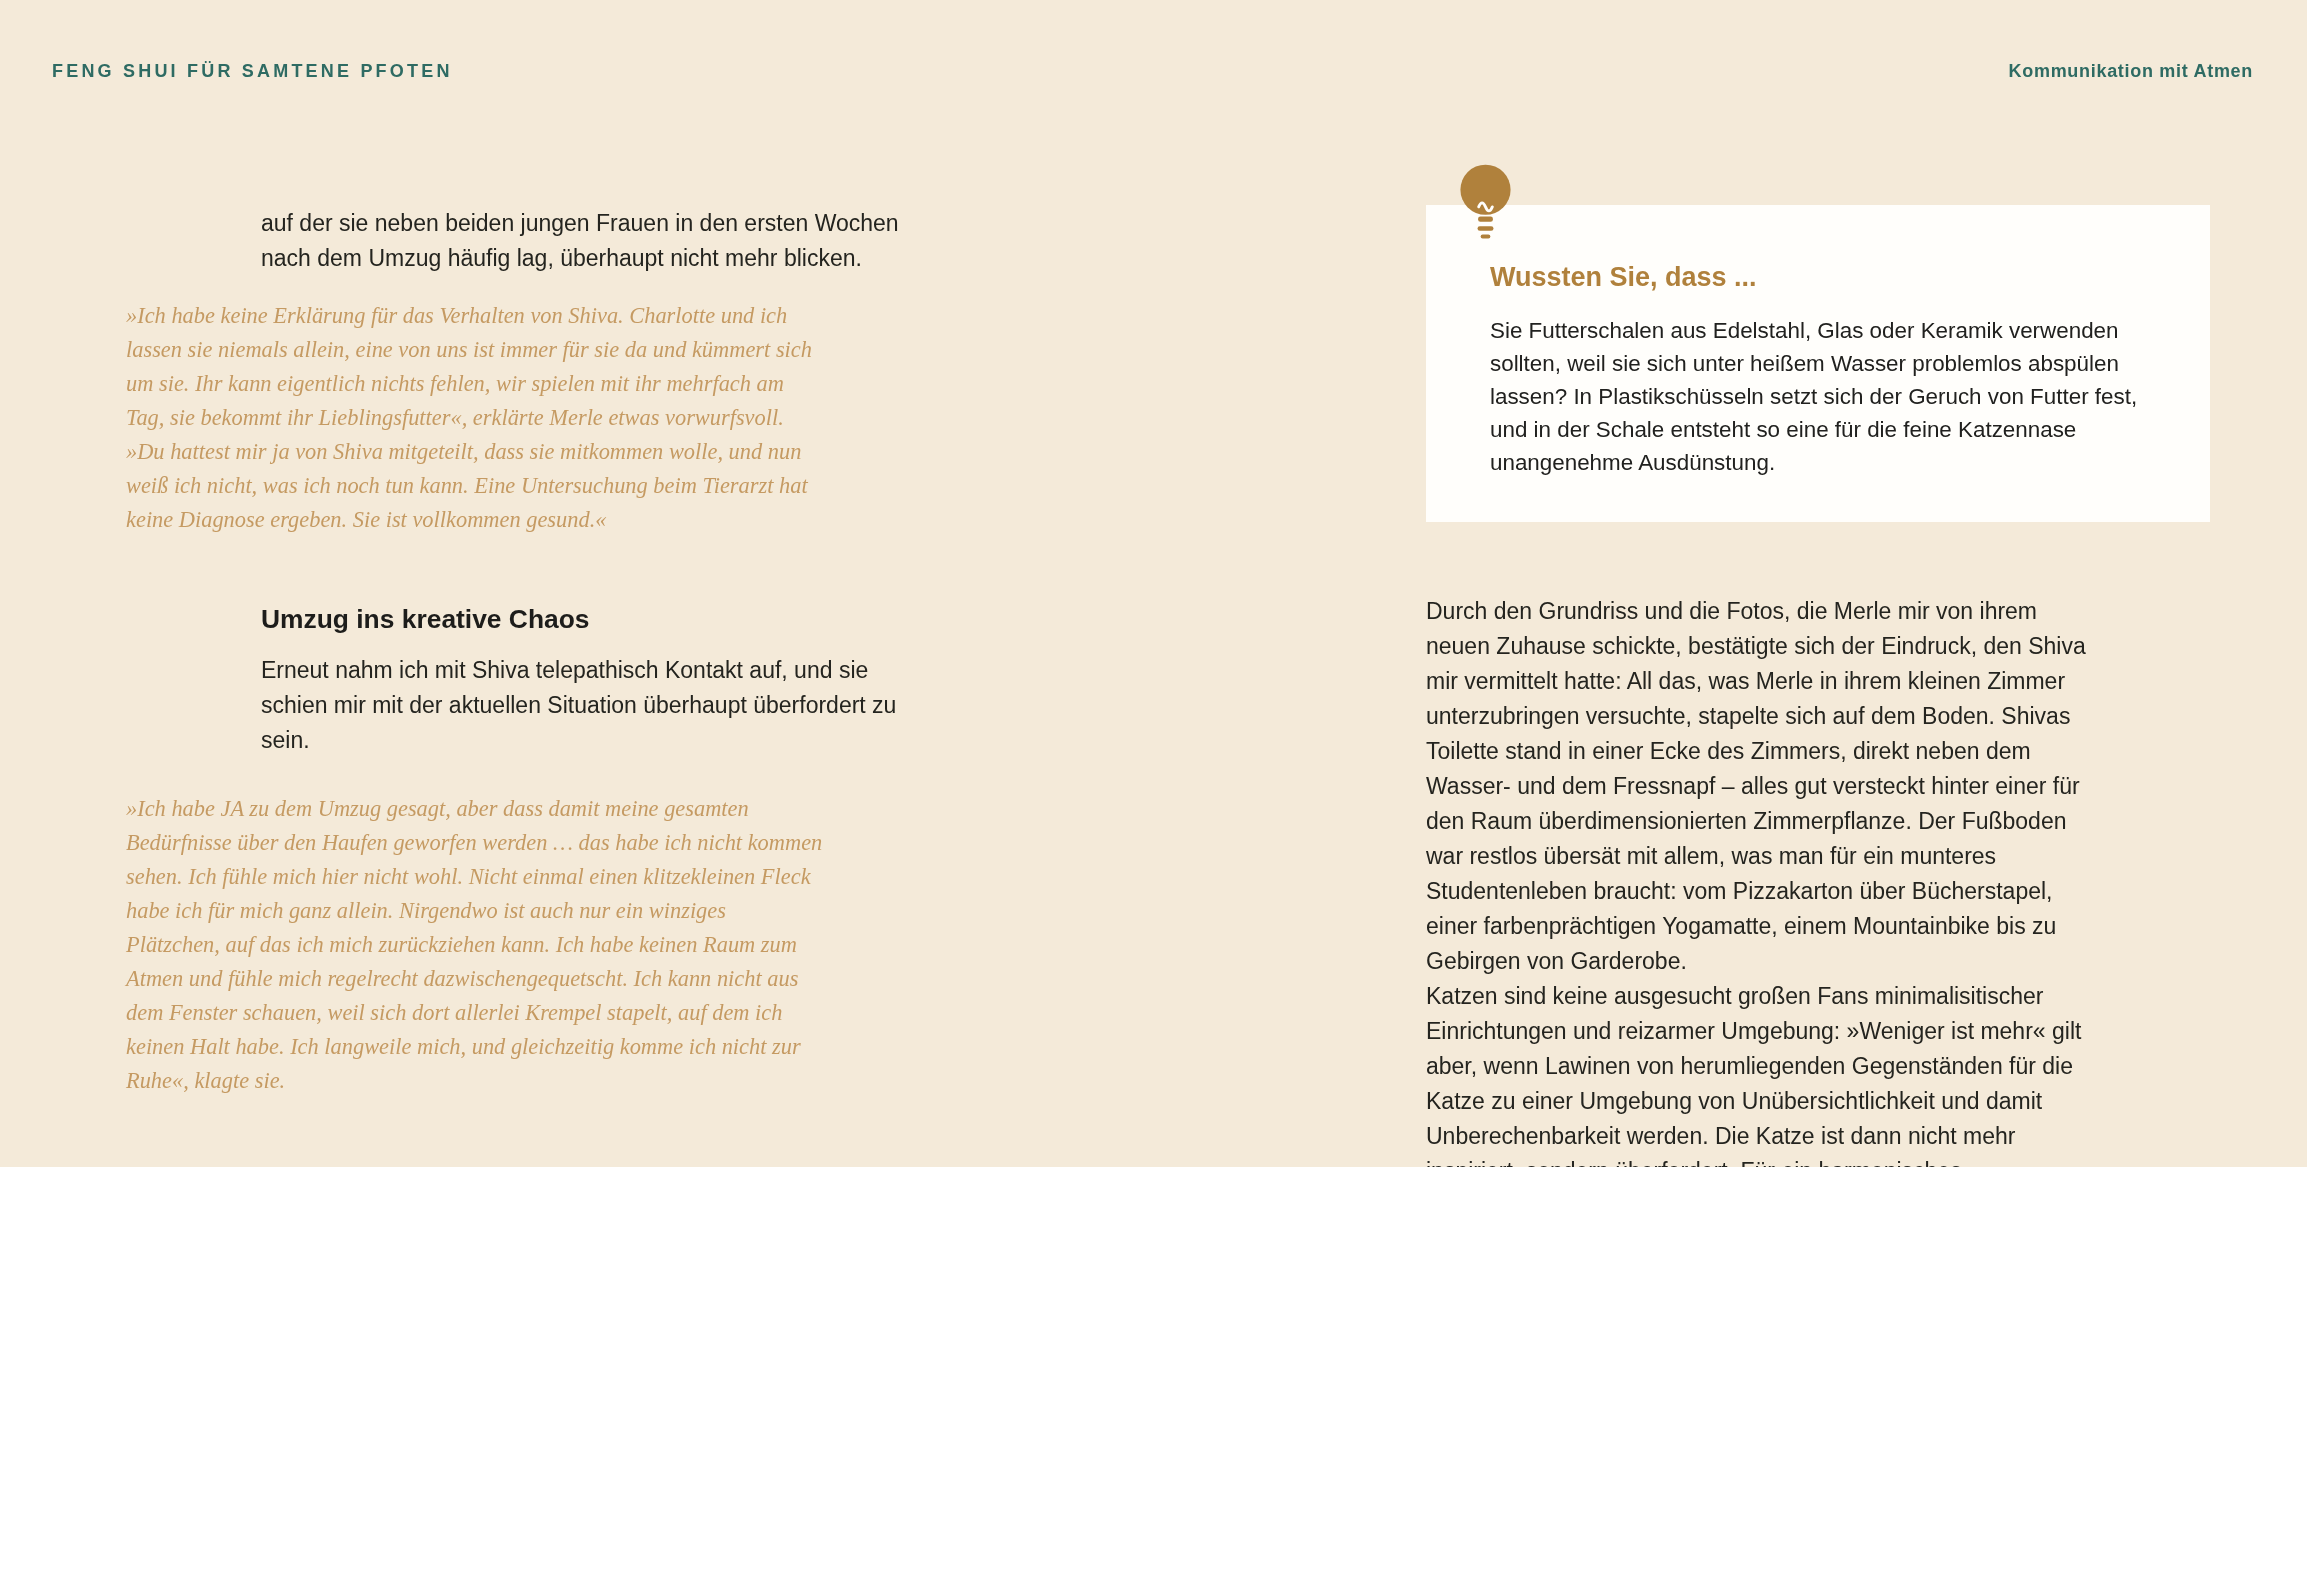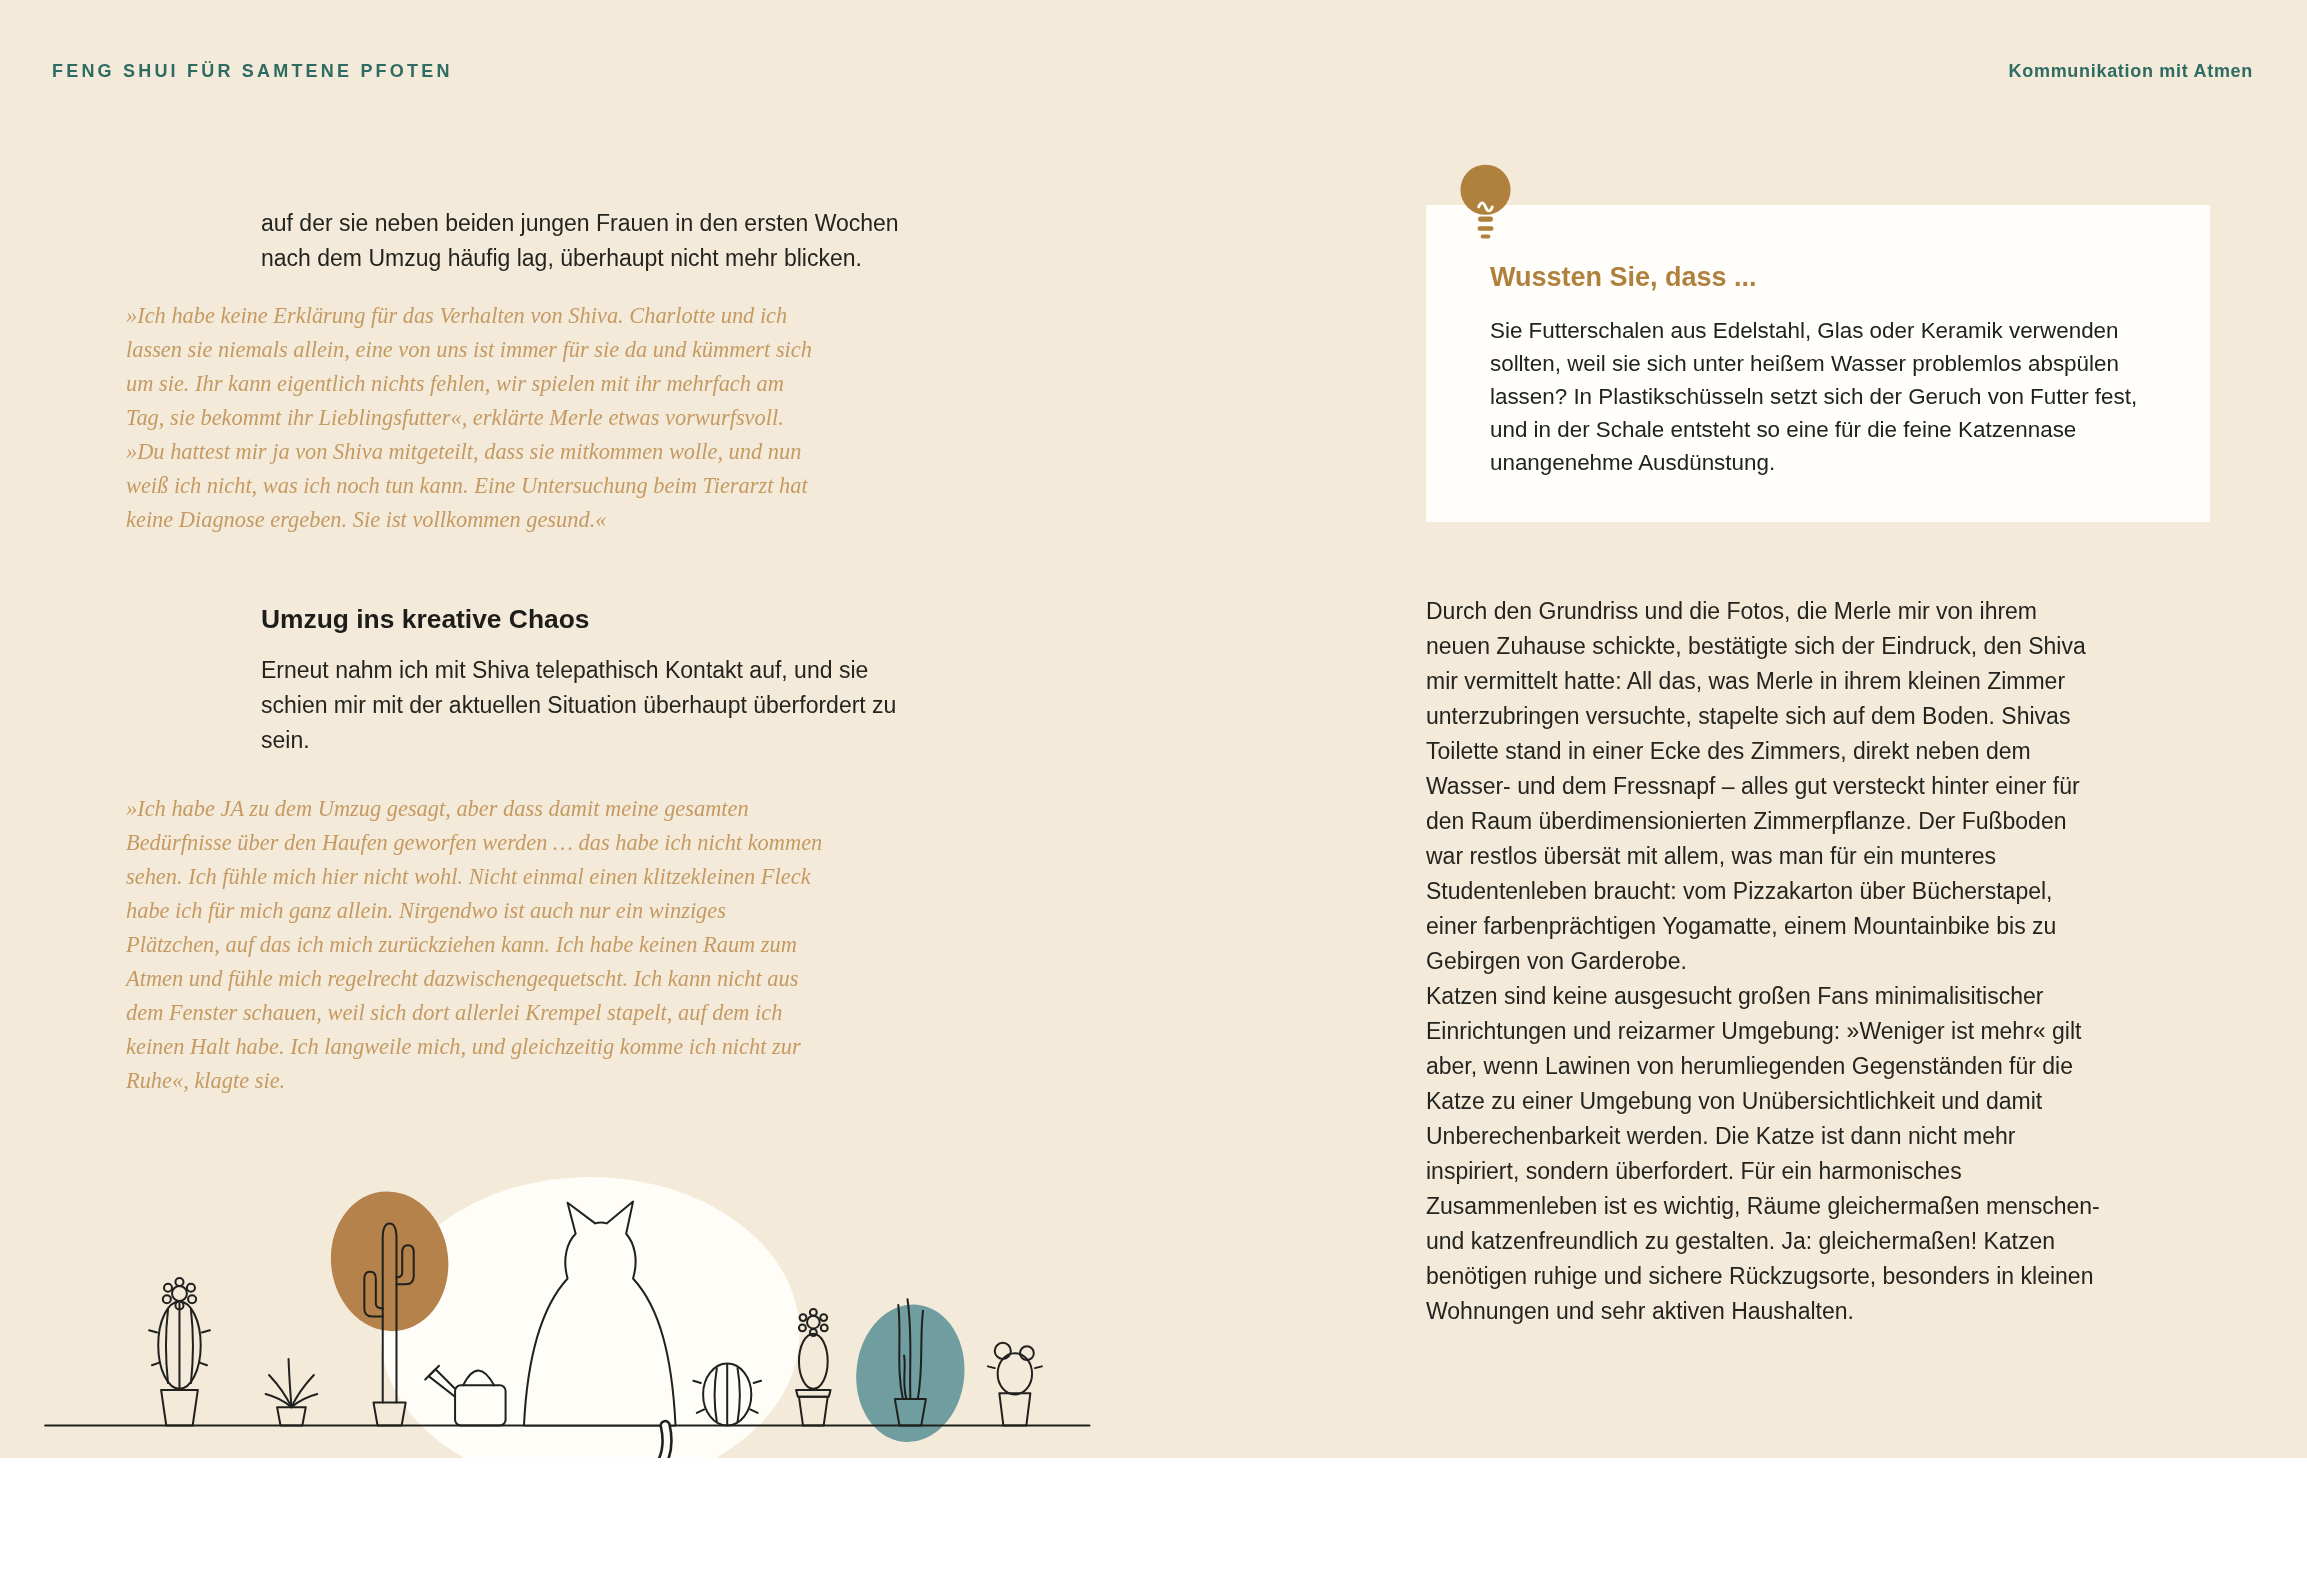--- a/index.html
+++ b/index.html
@@ -1,18 +1,18 @@
 <!DOCTYPE html>
 <html style="font-size:9.2px"><head>
 <meta charset="utf-8">
 <style>
   html,body{margin:0;padding:0;}
   .spread{
     position:relative;
-    width:2307px;height:1458px;
+    width:2307px;height:1167px;
     background:#f4ead9;
     font-family:"Liberation Sans",sans-serif;
     color:#24241f;
     overflow:hidden;
   }
   .run-head{position:absolute;top:61px;font-size:18px;font-weight:700;color:#2e6b63;}
   .run-head.left{left:52px;letter-spacing:3.2px;}
   .run-head.right{right:54px;letter-spacing:0.7px;}
 
   .pageno{position:absolute;top:1528px;font-size:18px;color:#2e6b63;}

